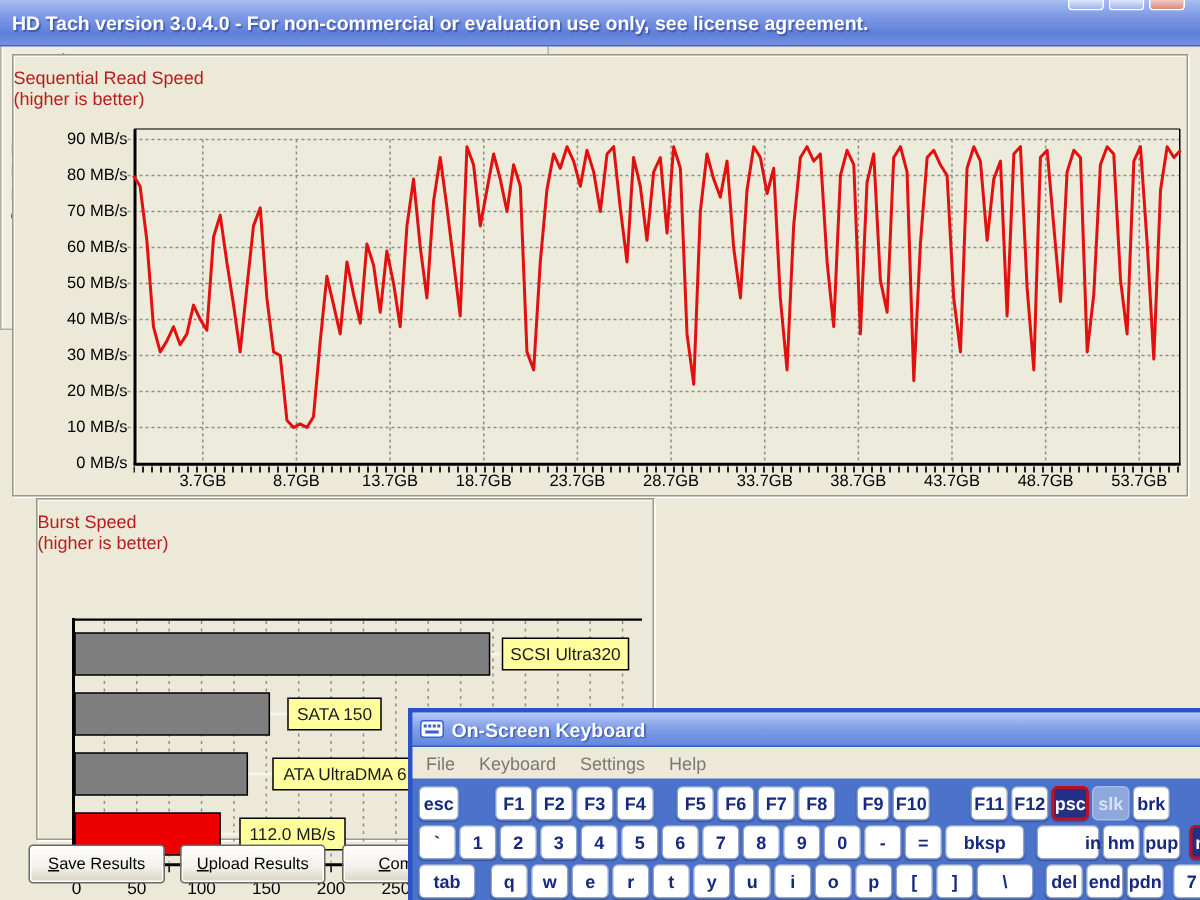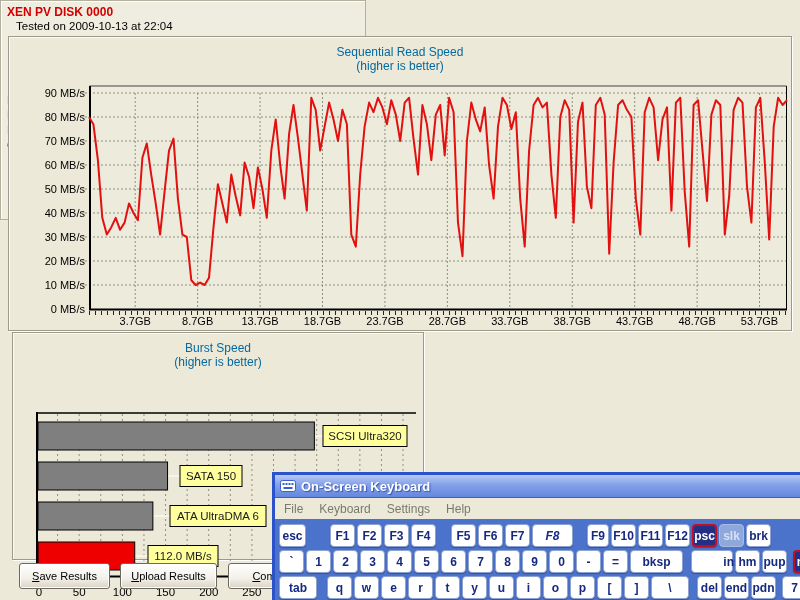--- a/index.html
+++ b/index.html
@@ -14,26 +14,26 @@
     text-shadow:1px 1px 1px #3a55a8;white-space:nowrap;}
   .winbtns{position:absolute;right:10px;top:0;display:flex;gap:3px;}
   .winbtn{width:22px;height:6px;border:1px solid #fff;border-top:none;
     border-radius:0 0 3px 3px;background:linear-gradient(180deg,#dfe8fb,#9db4ee);}
   .winbtn.close{background:linear-gradient(180deg,#f4c9c2,#d88b7e);}
 
   
   .panel{position:absolute;background:#ECE9D8;border:1px solid #9c9a8a;
     box-shadow:inset 1px 1px 0 #fbfaf4, 1px 1px 0 #fff;}
   #read-panel{left:8px;top:36px;width:782px;height:293px;}
-  #burst-panel{left:12px;top:332px;width:410px;height:226px;}
+  #burst-panel{left:24px;top:332px;width:410px;height:226px;}
   #info-panel{left:424px;top:334px;width:366px;height:220px;background:#EFEDE0;
     border:1px solid #b3b09e;box-shadow:inset 1px 1px 0 #fff;padding:4px 6px;box-sizing:border-box;}
 
-  .chart-title{position:absolute;left:0;top:8px;width:100%;text-align:center;
-    color:#0369a1;font-size:12px;line-height:14px;}
+  .chart-title{position:absolute;left:0;top:8px;width:100%;
+    color:#b91c1c;font-size:12px;line-height:14px;}
 
   #read-plot{position:absolute;left:80px;top:49px;width:698px;height:225px;background:#EDEBDC;}
   #read-plot svg{overflow:visible;display:block;}
   #read-tickstrip{position:absolute;left:80px;top:274px;width:698px;height:4px;
     background:repeating-linear-gradient(90deg,#222 0 1px,transparent 1px 6px);}
   .ylab{position:absolute;left:16px;width:60px;text-align:right;font-size:11px;}
   .xlab{position:absolute;width:46px;text-align:center;font-size:11px;top:278px;}
 
   #burst-plot{position:absolute;left:23px;top:42px;width:382px;height:200px;margin-top:37px;}
 
@@ -59,20 +59,28 @@
     justify-content:center;box-shadow:0 1px 1px rgba(10,20,60,.35);box-sizing:border-box;}
   .key.act{background:#232f85;color:#fff;border:2px solid #c01020;}
   .key.dim{background:#8fa8dc;color:#d7e0f4;border:1px solid #a9baE6;box-shadow:none;}
   .key.gap{visibility:hidden;}
 </style>
 </head>
 <body>
 
 <div id="screen">
 
+  <div class="titlebar">
+    <span class="ttext">HD Tach version 3.0.4.0  - For non-commercial or evaluation use only, see license agreement.</span>
+    <div class="winbtns">
+        <div class="winbtn"></div>
+        <div class="winbtn"></div>
+        <div class="winbtn close"></div>
+      </div>
+  </div>
 
   <div class="panel" id="read-panel">
     <div class="chart-title">
       <div>Sequential Read Speed</div>
       <div>(higher is better)</div>
     </div>
     <div id="read-ylabels">
         <div class="ylab" style="top: 266px;">0 MB/s</div>
         <div class="ylab" style="top: 242px;">10 MB/s</div>
         <div class="ylab" style="top: 218px;">20 MB/s</div>
@@ -247,25 +255,25 @@
           <div class="key" style="width: 27px;">esc</div>
           <div class="key gap" style="width: 20px;"></div>
           <div class="key" style="width: 25px;">F1</div>
           <div class="key" style="width: 25px;">F2</div>
           <div class="key" style="width: 25px;">F3</div>
           <div class="key" style="width: 25px;">F4</div>
           <div class="key gap" style="width: 11px;"></div>
           <div class="key" style="width: 25px;">F5</div>
           <div class="key" style="width: 25px;">F6</div>
           <div class="key" style="width: 25px;">F7</div>
-          <div class="key" style="width: 41px; font-style: italic;">F8</div>
+          <div class="key" style="width: 25px;">F8</div>
           <div class="key gap" style="width: 10px;"></div>
           <div class="key" style="width: 22px; text-align: right;">F9</div>
           <div class="key" style="width: 25px;">F10</div>
-          <div class="key" style="width: 25px;">F11</div>
+          <div class="key" style="width: 25px; margin-left: 25px;">F11</div>
           <div class="key" style="width: 25px;">F12</div>
           <div class="key act" style="width: 25px;">psc</div>
           <div class="key dim" style="width: 25px;">slk</div>
           <div class="key" style="width: 25px;">brk</div>
         </div>
         <div class="krow">
           <div class="key" style="width: 25px;">`</div>
           <div class="key" style="width: 25px;">1</div>
           <div class="key" style="width: 25px;">2</div>
           <div class="key" style="width: 25px;">3</div>

